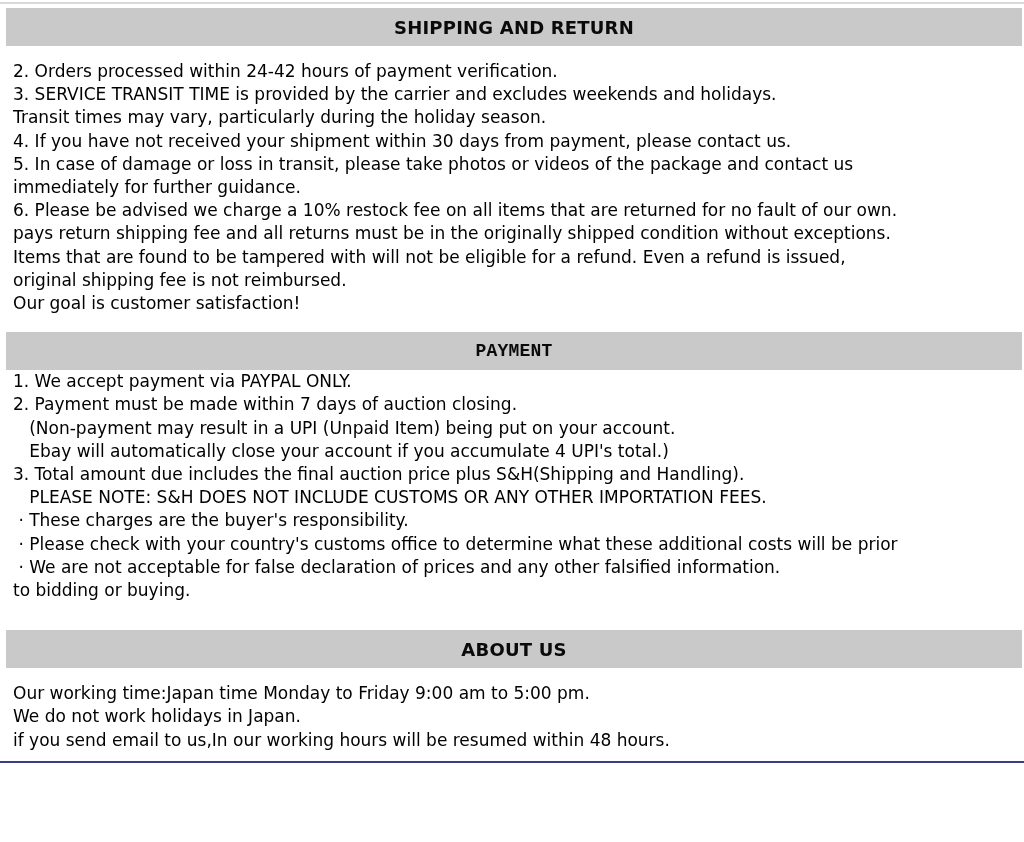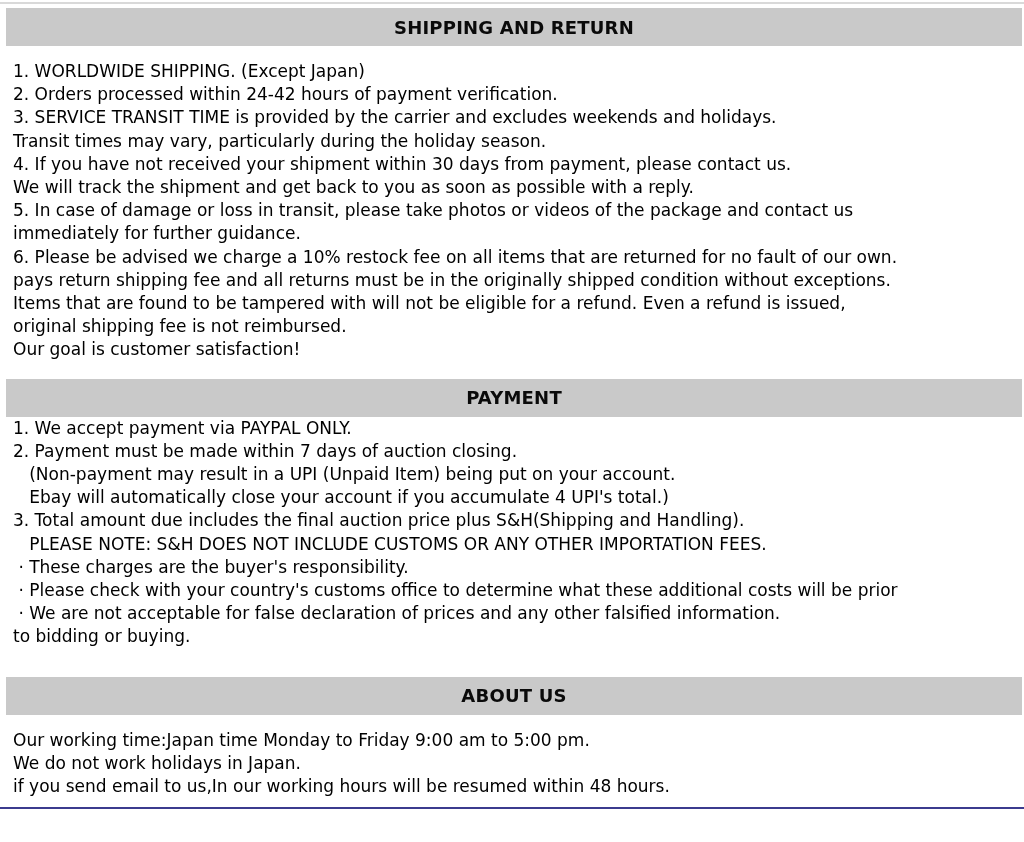--- a/index.html
+++ b/index.html
@@ -28,21 +28,21 @@
   }
   .section-header-bar {
     height: 38px;
     margin: 0 2px 0 6px;
     background: var(--header-bg);
     display: flex;
     align-items: center;
     justify-content: center;
   }
   .bar-1 { margin-top: 4px; justify-content: center; }
-  .bar-2 { margin-top: 17px; }
+  .bar-2 { margin-top: 17px; font-family: Liberation Mono, monospace; }
   .bar-3 { margin-top: 28px; }
   .section-title {
     font-size: 18px;
     font-weight: bold;
     color: var(--header-text);
     letter-spacing: 0.2px;
   }
   .section-body {
     padding-left: 13px;
     padding-right: 2px;
@@ -67,26 +67,24 @@
 
 <div class="page">
 
   <div class="top-rule"></div>
 
   <section>
     <div class="section-header-bar bar-1">
       <span class="section-title">SHIPPING AND RETURN</span>
     </div>
     <div class="section-body body-1">
-        <div class="body-line">1. WORLDWIDE SHIPPING. (Except Japan)</div>
         <div class="body-line">2. Orders processed within 24-42 hours of payment verification.</div>
         <div class="body-line">3. SERVICE TRANSIT TIME is provided by the carrier and excludes weekends and holidays.</div>
         <div class="body-line">Transit times may vary, particularly during the holiday season.</div>
         <div class="body-line">4. If you have not received your shipment within 30 days from payment, please contact us.</div>
-        <div class="body-line">We will track the shipment and get back to you as soon as possible with a reply.</div>
         <div class="body-line">5. In case of damage or loss in transit, please take photos or videos of the package and contact us</div>
         <div class="body-line">immediately for further guidance.</div>
         <div class="body-line">6. Please be advised we charge a 10% restock fee on all items that are returned for no fault of our own.</div>
         <div class="body-line">pays return shipping fee and all returns must be in the originally shipped condition without exceptions.</div>
         <div class="body-line">Items that are found to be tampered with will not be eligible for a refund. Even a refund is issued,</div>
         <div class="body-line">original shipping fee is not reimbursed.</div>
         <div class="body-line">Our goal is customer satisfaction!</div>
       </div>
   </section>
 

